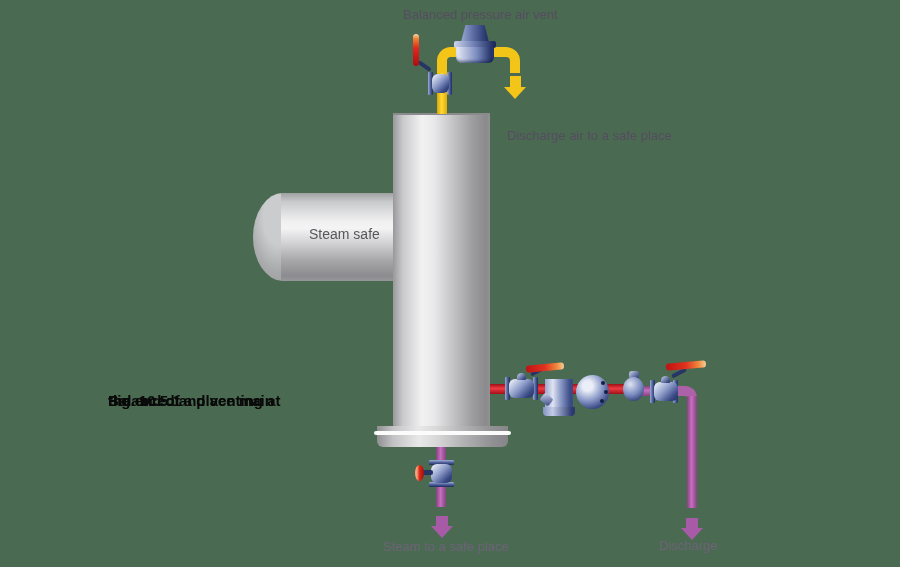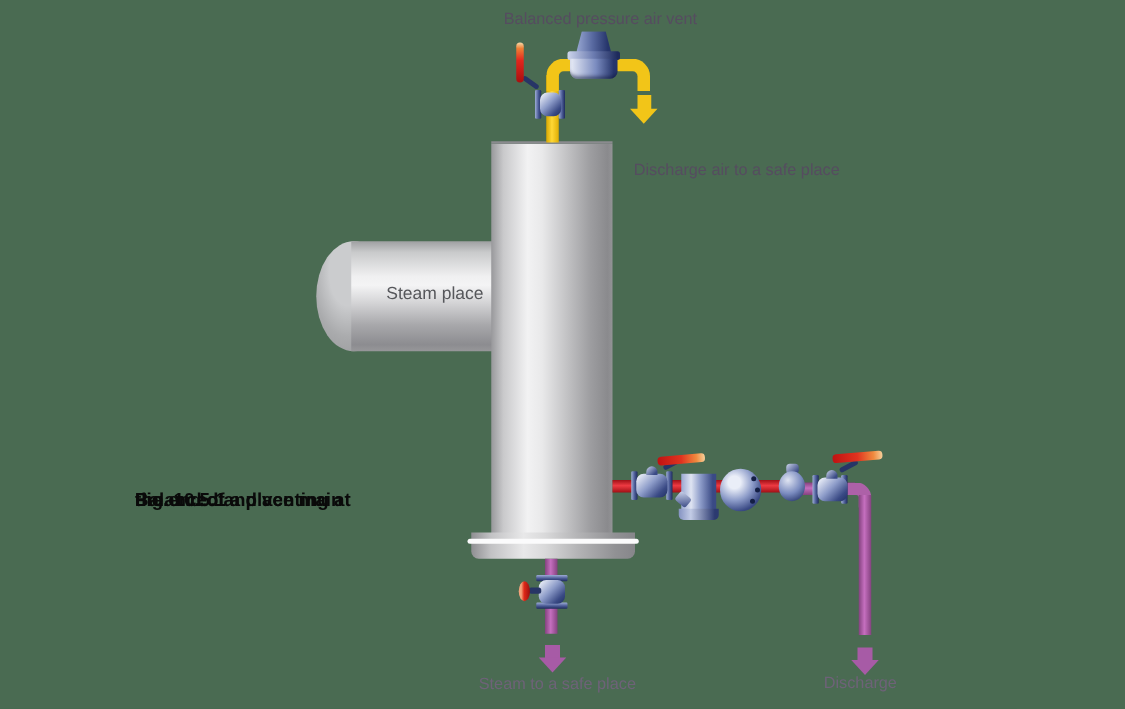--- a/index.html
+++ b/index.html
@@ -158,21 +158,21 @@
   <div class="flg-h" style="left:429px;top:460px;"></div>
   <div class="flg-h" style="left:429px;top:482px;"></div>
   <div class="vbody navy-body" style="left:431px;top:464px;width:21px;height:19px;"></div>
   <div class="stem" style="left:423px;top:470px;width:10px;height:5px;"></div>
   <div class="wheel"></div>
   <div class="parrow-shaft" style="left:436px;top:516px;"></div>
   <div class="parrow-head" style="left:431px;top:526px;"></div>
 
   <span class="lbl lbl-top" style="left:403px;top:7px;">Balanced pressure air vent</span>
   <span class="lbl lbl-top" style="left:507px;top:100px;margin-top:28px;">Discharge air to a safe place</span>
-  <span class="lbl lbl-steam">Steam place</span>
+  <span class="lbl lbl-steam">Steam safe</span>
   <span class="lbl lbl-cond" style="left:383px;top:539px;">Steam to a safe place</span>
   <span class="lbl lbl-cond" style="left:659px;top:538px;">Discharge</span>
 
   <div class="caption">
     <div>Fig. 10.5.1</div>
     <div>Balanced and venting at</div>
     <div>the end of a place main</div>
   </div>
 
 </div>

